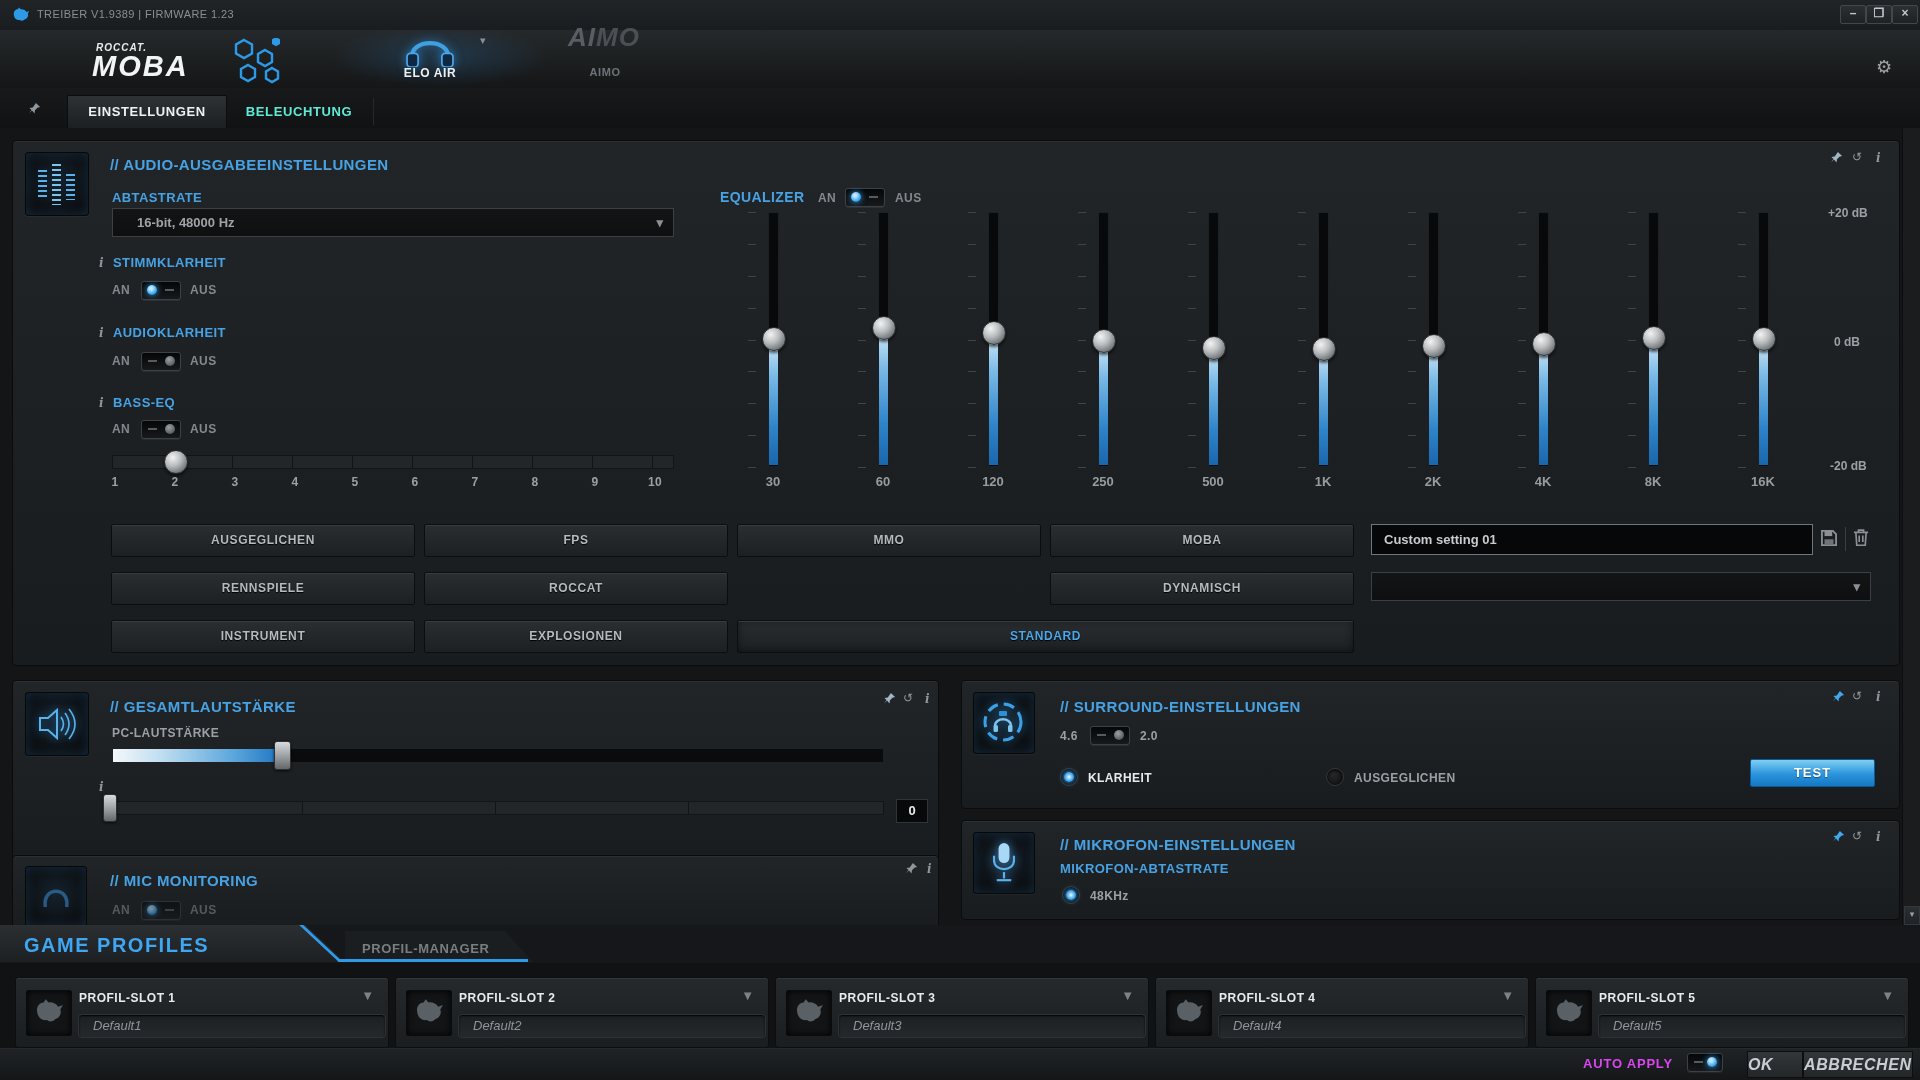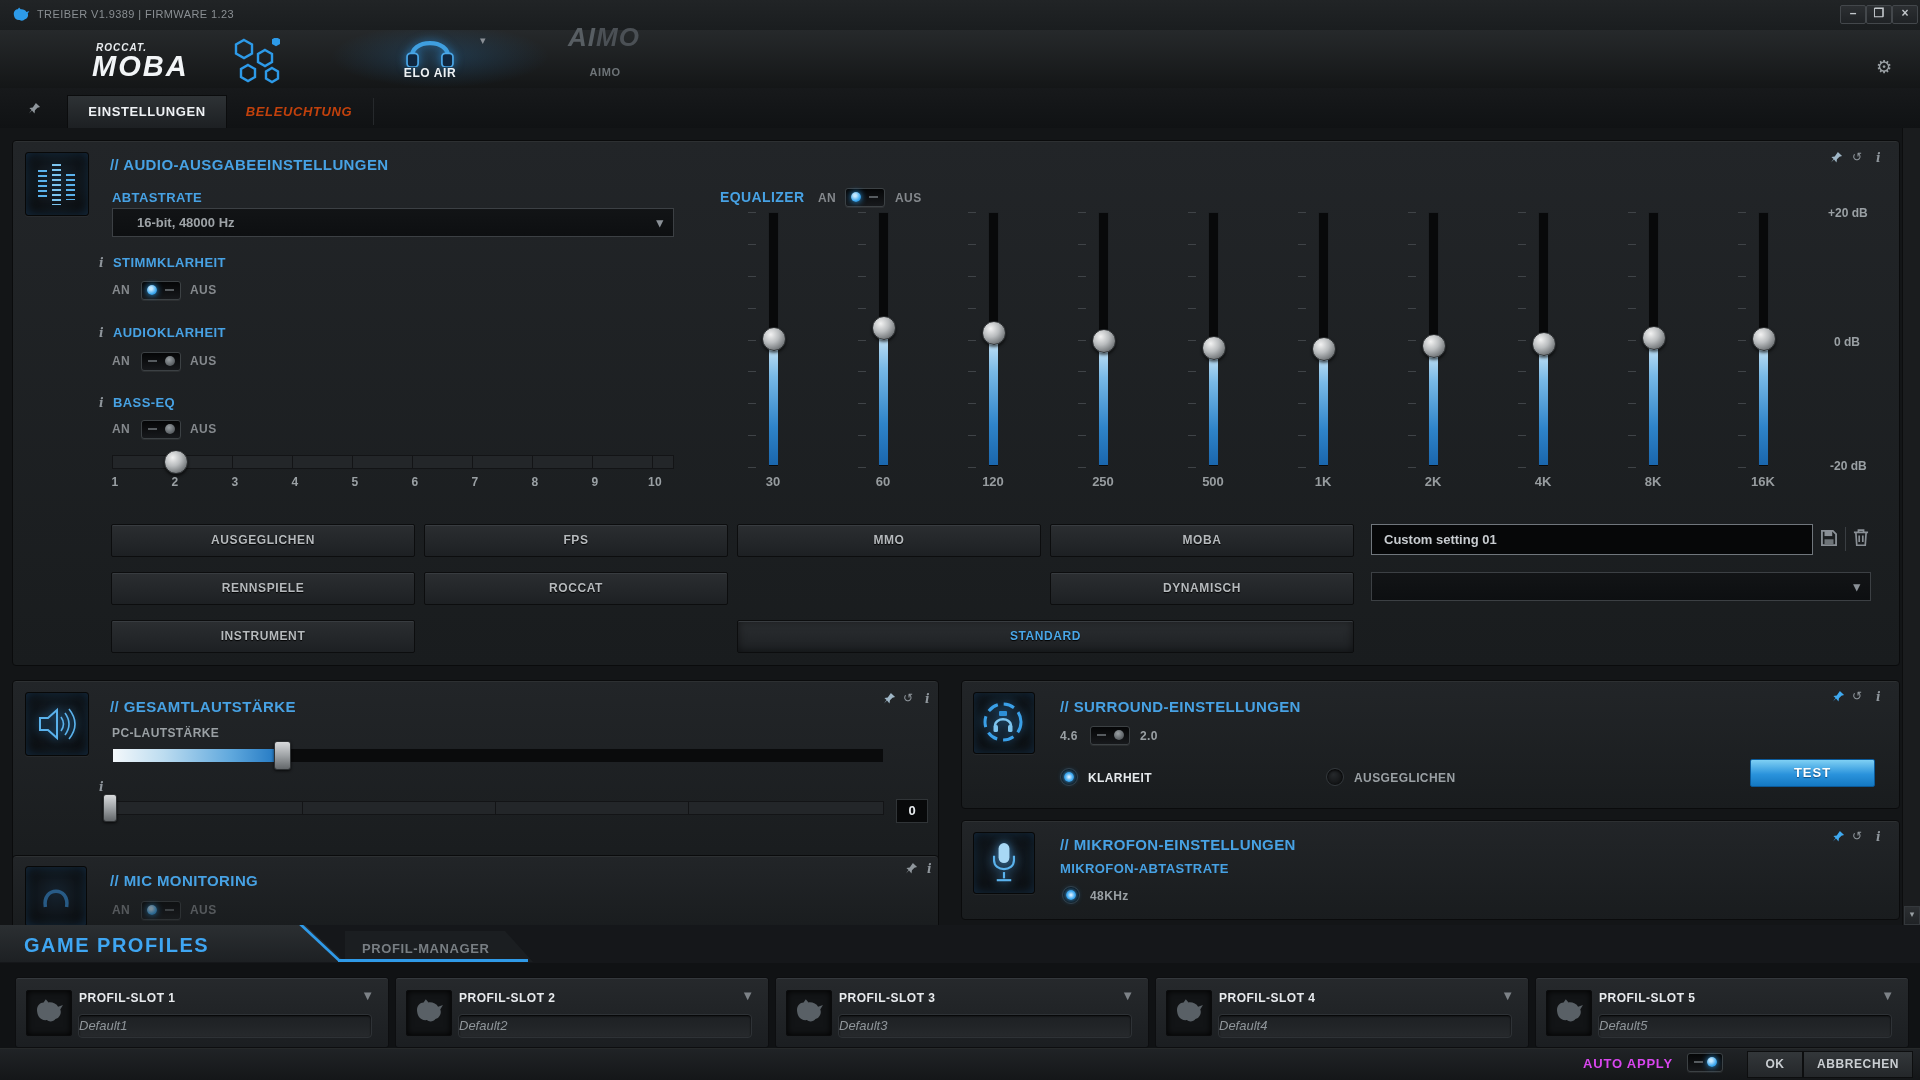--- a/index.html
+++ b/index.html
@@ -17,21 +17,21 @@
   .brand-swarm{left:92px;top:50px;font-size:29px;font-weight:bold;font-style:italic;color:#f2f5f7;letter-spacing:2px;}
   .devname{left:380px;top:66px;width:100px;text-align:center;font-size:12px;font-weight:bold;color:#eef1f3;letter-spacing:.6px;}
   .aimo-big{left:568px;top:22px;font-size:26px;font-weight:bold;font-style:italic;color:#4b5055;letter-spacing:1px;}
   .aimo-big b{color:#585e63;}
   .aimo-sm{left:570px;top:66px;width:70px;text-align:center;font-size:11px;font-weight:bold;color:#6e7478;letter-spacing:.6px;}
   .gear{left:1876px;top:56px;font-size:18px;color:#9aa0a4;}
   
   .tabbar{left:0;top:88px;width:1920px;height:40px;background:linear-gradient(180deg,#17191b,#101214);}
   .tab{top:95px;height:33px;font-size:13px;font-weight:bold;text-align:center;letter-spacing:.6px;}
   .tab-active{background:linear-gradient(180deg,#2e3235,#1c1f22);color:#eef1f4;border:1px solid #0b0c0d;border-bottom:none;}
-  .tab-idle{color:#c2410c;font-style:italic;}
+  .tab-idle{color:#5eead4;}
   .tabdiv{top:98px;width:1px;height:27px;background:#26292c;}
   
   .content{left:0;top:128px;width:1920px;height:797px;background:#131517;}
   .panel{background:linear-gradient(180deg,#222528,#191c1e);border:1px solid #0a0b0c;border-radius:4px;box-shadow:inset 0 1px 0 rgba(255,255,255,.05);}
   .ptitle{font-size:15px;font-weight:bold;color:#47a2e4;letter-spacing:.4px;}
   .lblue{font-size:13px;font-weight:bold;color:#47a2e4;letter-spacing:.4px;}
   .lgrey{font-size:12px;font-weight:bold;color:#9aa0a4;letter-spacing:.4px;}
   .lonoff{font-size:12px;font-weight:bold;color:#85898d;letter-spacing:.4px;}
   .iinfo{font-family:"DejaVu Serif",serif;font-style:italic;font-weight:bold;font-size:12px;color:#8f969c;}
   .iconbox{background:radial-gradient(circle at 50% 45%,#15222e 0%,#0c0e10 75%);border:1px solid #070808;border-radius:3px;box-shadow:inset 0 0 12px rgba(40,120,190,.28),0 1px 0 rgba(255,255,255,.04);}
@@ -80,24 +80,24 @@
   .proftab2{left:345px;top:931px;width:190px;height:31px;background:#1b1e21;clip-path:polygon(0 0,160px 0,188px 100%,0 100%);}
   .profblue-d{left:319px;top:925px;width:4px;height:37px;background:#2f9ae8;transform:skewX(47deg);}
   .profblue-h{left:338px;top:959px;width:190px;height:3px;background:#2f9ae8;}
   .gptitle{left:24px;top:934px;font-size:20px;font-weight:bold;color:#3fa6f2;letter-spacing:1.5px;}
   .pmtitle{left:362px;top:941px;font-size:13px;font-weight:bold;color:#787e83;letter-spacing:.6px;}
   .cardzone{left:0;top:963px;width:1920px;height:85px;background:#101214;}
   .pcard{top:977px;width:372px;height:69px;background:linear-gradient(180deg,#26292c,#1b1e21);border:1px solid #0d0e10;border-radius:3px;box-shadow:inset 0 1px 0 #34383c;}
   .plogo{position:absolute;left:10px;top:12px;width:44px;height:44px;background:#121416;border:1px solid #0a0b0c;border-radius:2px;box-shadow:inset 0 0 6px #000;}
   .pslot{position:absolute;left:63px;top:13px;font-size:12px;font-weight:bold;color:#e8ebee;letter-spacing:.5px;}
   .pchev{position:absolute;right:14px;top:10px;color:#7d8287;font-size:13px;}
-  .pfield{position:absolute;left:62px;top:36px;width:292px;height:22px;background:linear-gradient(180deg,#1d2023,#26292c);border:1px solid #2e3236;border-radius:4px;color:#8f959a;font-size:13px;font-style:italic;line-height:22px;box-shadow:inset 0 1px 2px #000;}
+  .pfield{position:absolute;left:62px;top:36px;width:292px;height:22px;background:linear-gradient(180deg,#1d2023,#26292c);border:1px solid #2e3236;border-radius:4px;color:#8f959a;font-size:13px;font-style:italic;line-height:22px;padding-left:14px;box-shadow:inset 0 1px 2px #000;}
   
   .bottombar{left:0;top:1048px;width:1920px;height:32px;background:linear-gradient(180deg,#202326,#141618);border-top:1px solid #26292a;}
-  .bbtn{top:1051px;height:25px;background:linear-gradient(180deg,#33373a,#24272a);border:1px solid #0d0e0f;color:#caced2;font-size:12px;font-weight:bold;text-align:center;line-height:25px;letter-spacing:.6px;}
+  .bbtn{top:1051px;height:25px;background:linear-gradient(180deg,#33373a,#24272a);border:1px solid #0d0e0f;color:#caced2;font-size:16px;font-weight:bold;text-align:left;line-height:25px;letter-spacing:.6px;font-style:italic;}
   .aalabel{left:1583px;top:1056px;font-size:13px;font-weight:bold;color:#d946ef;letter-spacing:.8px;}
   svg{display:block;}
 </style>
 </head>
 <body>
 
 <div id="app">
 
   <div class="abs titlebar">
     <svg class="abs" style="left:12px;top:6px" width="18" height="17" viewBox="0 0 28 22">
@@ -290,20 +290,21 @@
   <div class="abs dblabel" style="left:1830px;top:459px">-20 dB</div>
 
   <div class="abs pbtn" style="left:111px;top:524px;width:302px">AUSGEGLICHEN</div>
   <div class="abs pbtn" style="left:424px;top:524px;width:302px">FPS</div>
   <div class="abs pbtn" style="left:737px;top:524px;width:302px">MMO</div>
   <div class="abs pbtn" style="left:1050px;top:524px;width:302px">MOBA</div>
   <div class="abs pbtn" style="left:111px;top:572px;width:302px">RENNSPIELE</div>
   <div class="abs pbtn" style="left:424px;top:572px;width:302px">ROCCAT</div>
   <div class="abs pbtn" style="left:1050px;top:572px;width:302px">DYNAMISCH</div>
   <div class="abs pbtn" style="left:111px;top:620px;width:302px">INSTRUMENT</div>
+  <div class="abs pbtn" style="left:424px;top:620px;width:302px">EXPLOSIONEN</div>
   <div class="abs pbtn pbtn-std" style="left:737px;top:620px;width:615px">STANDARD</div>
 
   <div class="abs custominput" style="left:1371px;top:524px;width:428px;height:29px">Custom setting 01</div>
   <svg class="abs" style="left:1820px;top:528px" width="18" height="20" viewBox="0 0 14 14">
       <path fill="none" stroke="#8a9096" stroke-width="1.4" d="M1.5 1.5 h8.5 l2.5 2.5 v8.5 H1.5z"></path>
       <rect x="3.5" y="1.5" width="6" height="4" fill="#8a9096"></rect>
       <rect x="3.5" y="8" width="7" height="4.5" fill="#6e7478"></rect>
     </svg>
   <div class="abs" style="left:1845px;top:527px;width:1px;height:24px;background:#3a3e42"></div>
   <svg class="abs" style="left:1852px;top:527px" width="18" height="21" viewBox="0 0 14 15">

